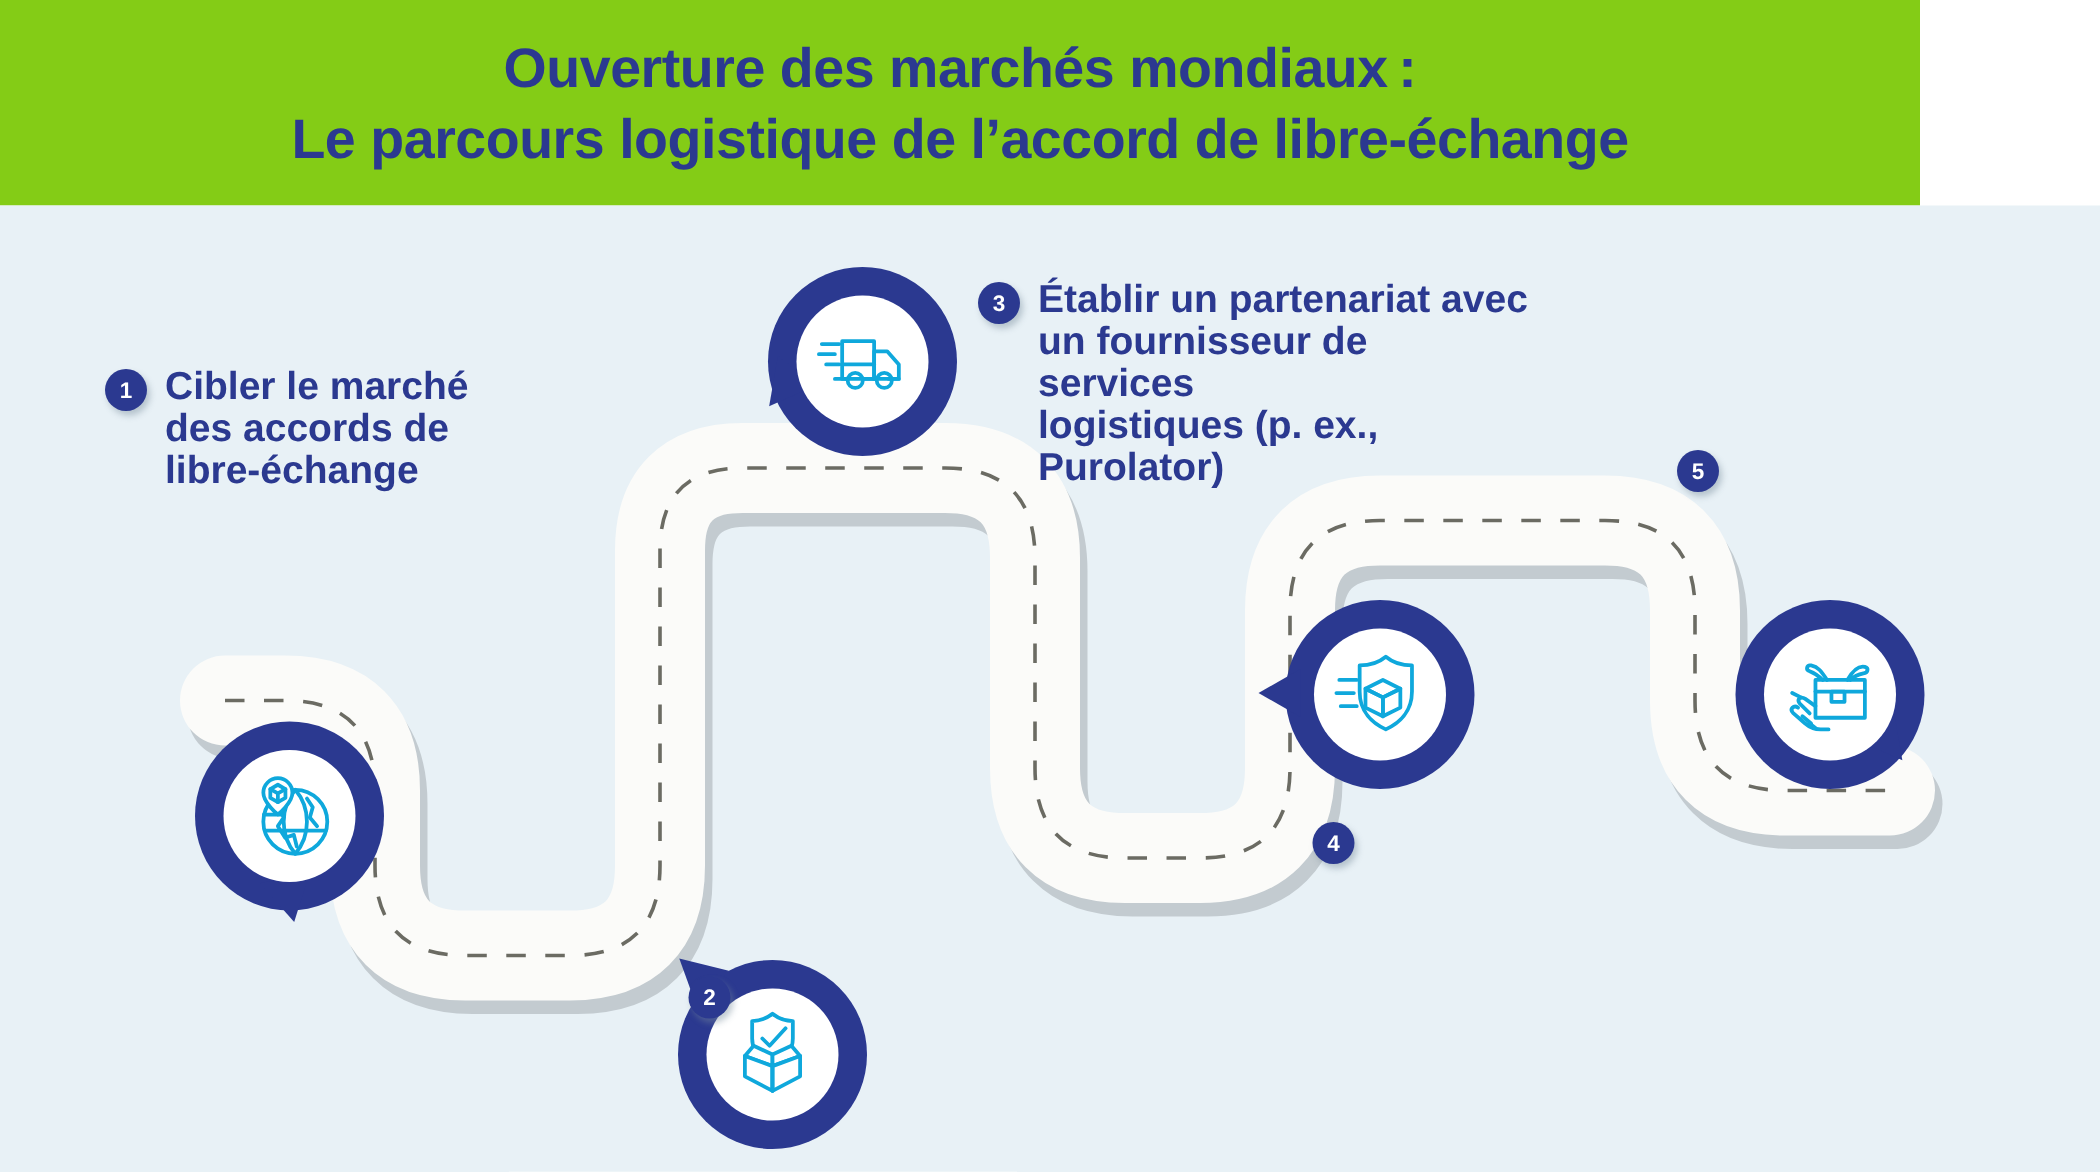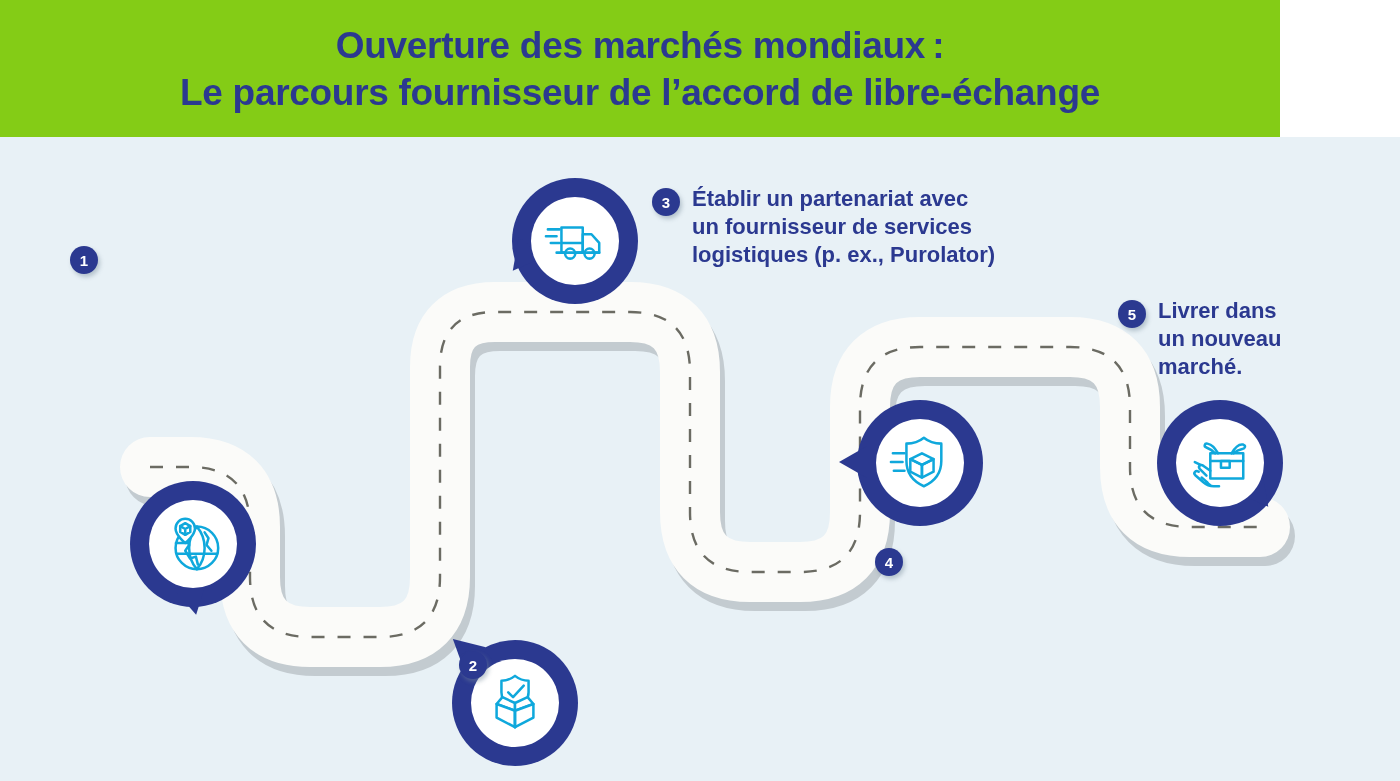--- a/index.html
+++ b/index.html
@@ -99,33 +99,33 @@
     font-size:15px;font-weight:bold;
     display:flex;align-items:center;justify-content:center;
     box-shadow:2px 3px 4px rgba(120,140,155,0.45);
     margin-top:3px;
     font-family:"Liberation Sans", sans-serif;
   }
   .step-text{
     margin-left:12px;
     color:#2b3990;
     font-weight:bold;
-    font-size:22px;
+    font-size:26px;
     line-height:28px;
     white-space:pre-line;
   }
 </style>
 </head>
 <body>
 
 <div id="stage">
 
   <div id="header">
     <div class="title-line">Ouverture des marchés mondiaux :</div>
-    <div class="title-line">Le parcours fournisseur de l’accord de libre-échange</div>
+    <div class="title-line">Le parcours logistique de l’accord de libre-échange</div>
   </div>
 
   <div id="canvas">
 
     <svg id="roadsvg" viewBox="0 0 1400 644">
       <defs>
         <path id="roadline" fill="none" d="M 150 330
              L 190 330
              Q 250 330 250 390
              L 250 440
@@ -244,38 +244,38 @@
             <path d="M13 47 l6 5"></path>
             <path d="M18 52 l4 3"></path>
             <path d="M12 34 l-6 -3"></path>
           </svg>
         </span>
       </div>
     </div>
 
     <div class="step-label" style="left:70px;top:106px;width:310px;">
       <div class="badge">1</div>
+      <div class="step-text">Cibler le marché
+des accords de
+libre-échange</div>
     </div>
 
     <div class="step-label" style="left:459px;top:511px;width:400px;">
       <div class="badge">2</div>
     </div>
 
     <div class="step-label" style="left:652px;top:48px;width:370px;">
       <div class="badge">3</div>
       <div class="step-text">Établir un partenariat avec
 un fournisseur de services
 logistiques (p. ex., Purolator)</div>
     </div>
 
     <div class="step-label" style="left:875px;top:408px;width:330px;">
       <div class="badge">4</div>
     </div>
 
     <div class="step-label" style="left:1118px;top:160px;width:250px;">
       <div class="badge">5</div>
-      <div class="step-text">Livrer dans
-un nouveau
-marché.</div>
     </div>
 
   </div>
 </div>
 
 </body></html>

